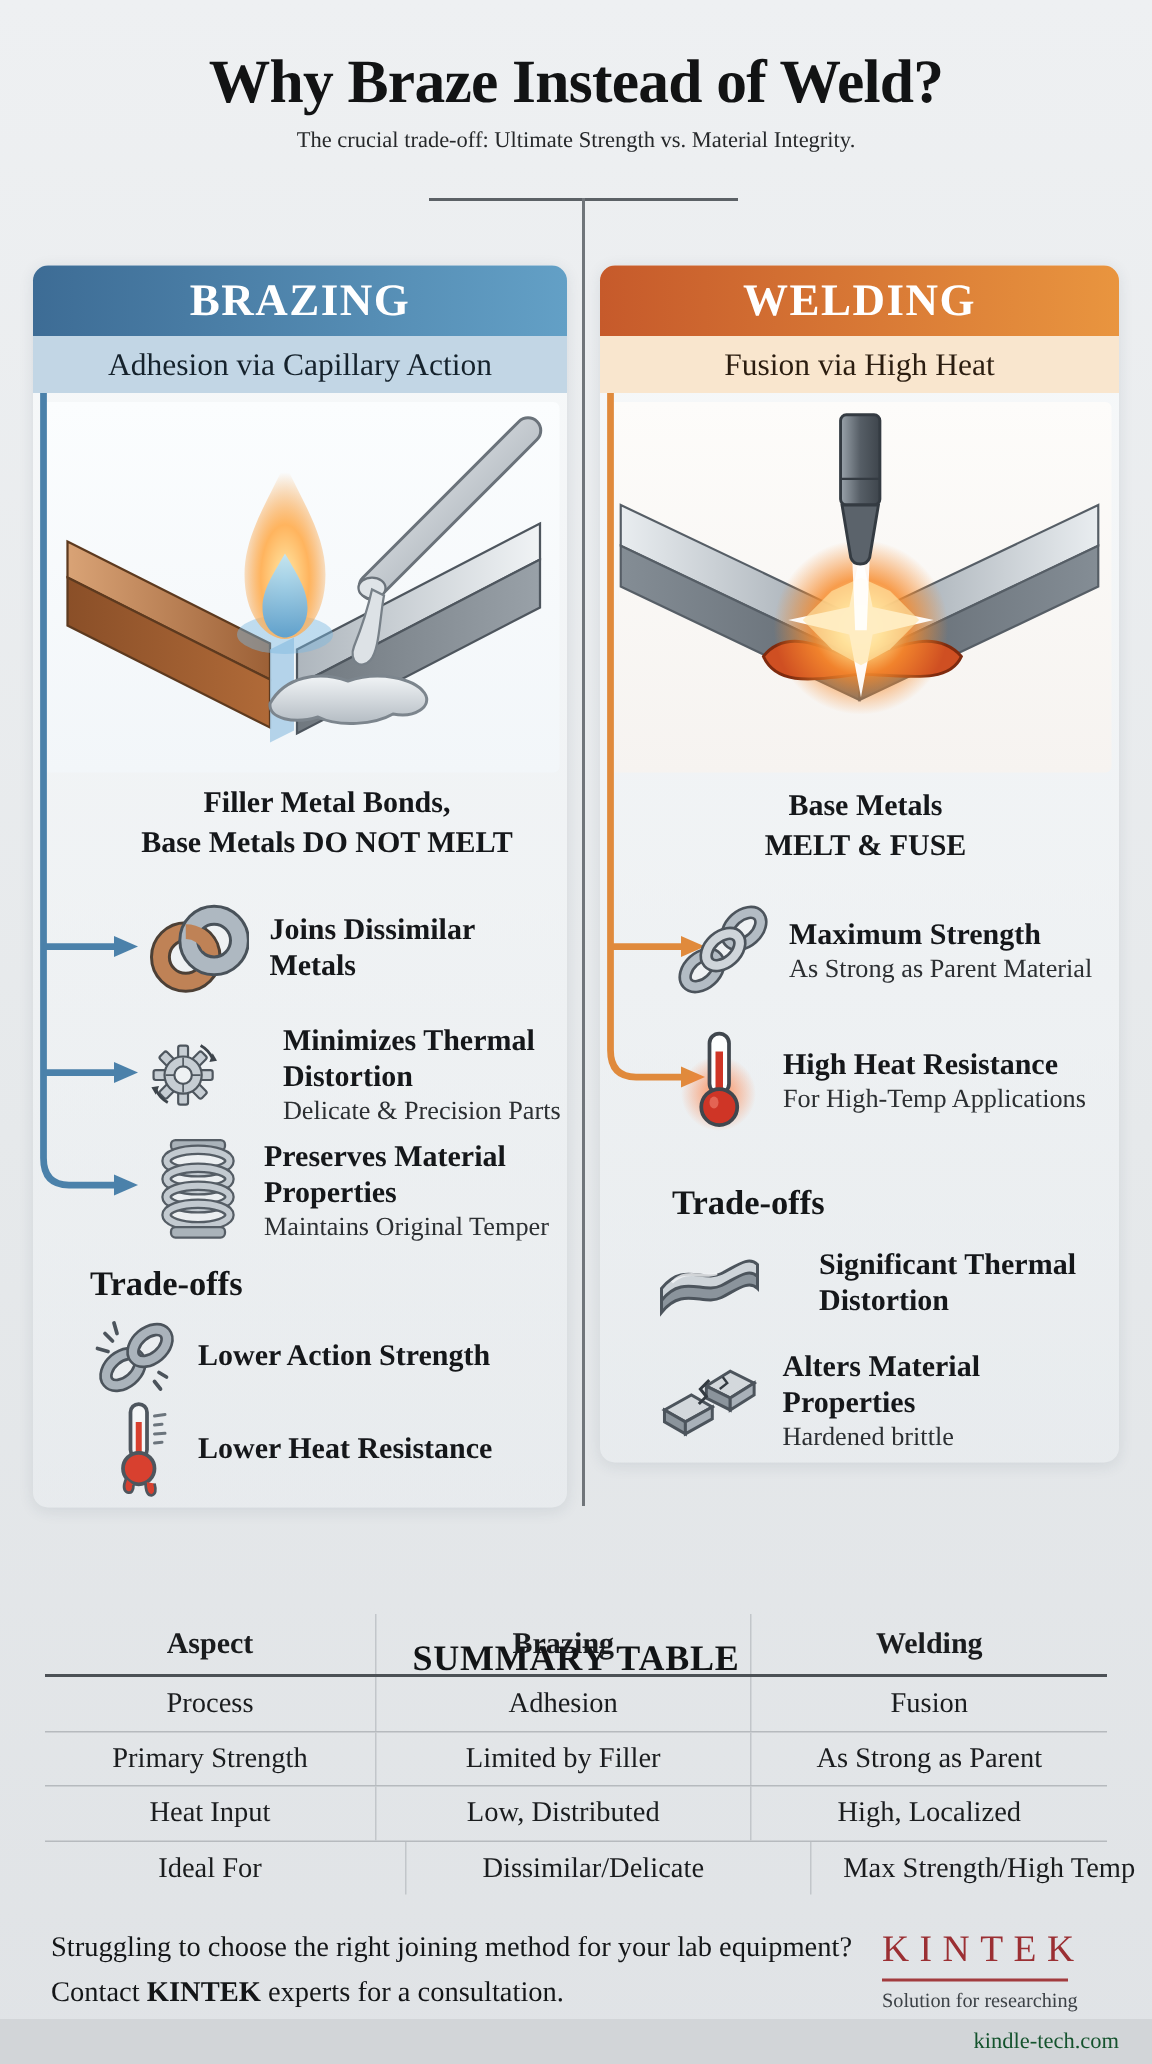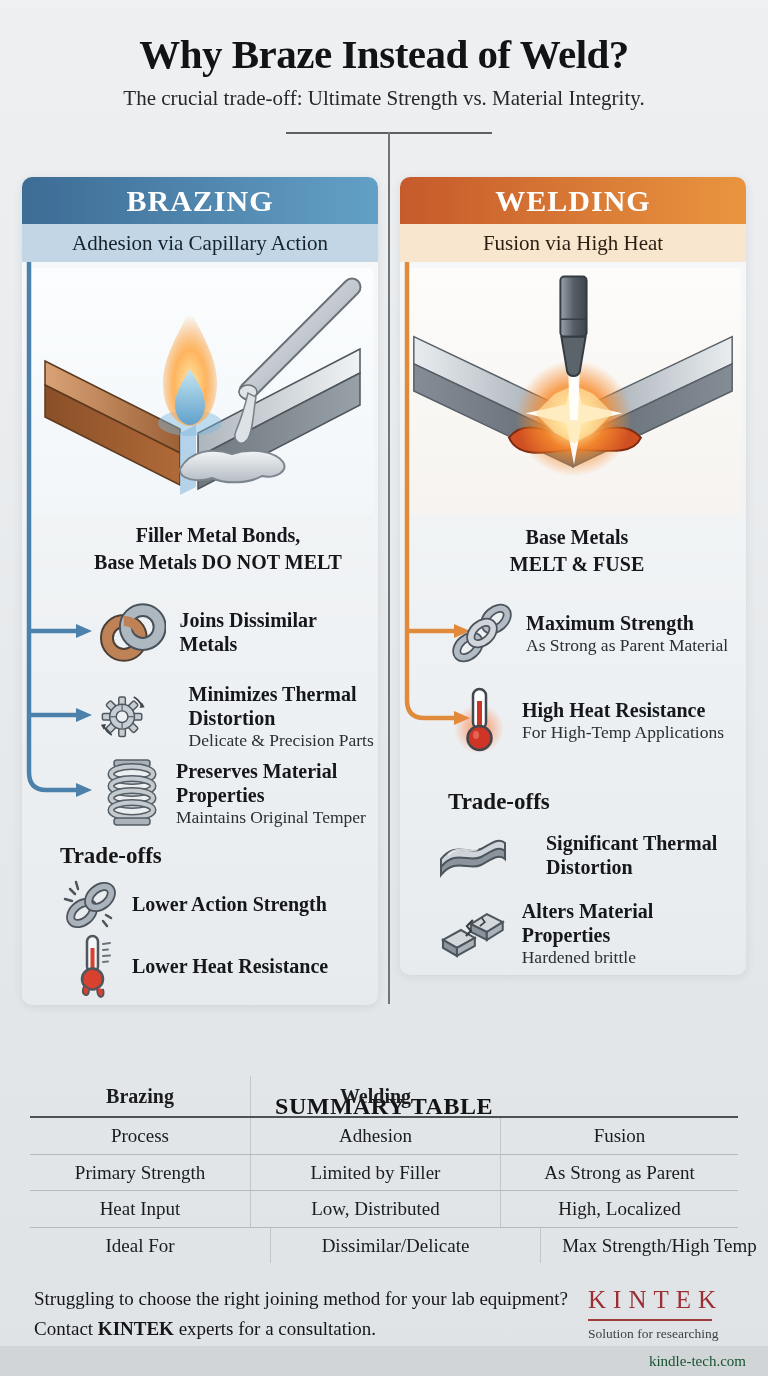--- a/index.html
+++ b/index.html
@@ -6,21 +6,21 @@
   html,body { background:#cfd3d6; }
   .page {
     position:relative; width:768px; height:1376px; overflow:hidden;
     background:linear-gradient(180deg,#eef0f2 0%,#e6e9eb 55%,#e0e3e6 100%);
     font-family:Liberation Serif, serif; color:#17191b;
   }
   
   .title { position:absolute; top:30px; left:0; width:100%; text-align:center;
     font-size:41px; font-weight:bold; letter-spacing:-0.5px; color:#121314; }
   .subtitle { position:absolute; top:86px; left:0; width:100%; text-align:center;
-    font-size:21px; color:#26282a; }
+    font-size:15px; color:#26282a; }
   .divider-h { position:absolute; top:132px; left:286px; width:206px; height:2px; background:#5c6166; }
   .divider-v { position:absolute; top:132px; left:388px; width:2px; height:872px; background:#70757a; }
   
   .panel { position:absolute; border-radius:10px;
     background:linear-gradient(180deg,rgba(250,252,253,.75),rgba(236,240,243,.45));
     box-shadow:0 2px 10px rgba(40,60,80,.10); }
   .panel.brazing { left:22px; top:177px; width:356px; height:828px; }
   .panel.welding { left:400px; top:177px; width:346px; height:798px; }
   .col-header { position:absolute; top:0; left:0; right:0; height:47px; border-radius:10px 10px 0 0;
     color:#fff; font-size:30px; font-weight:bold; letter-spacing:1px; text-align:center; line-height:47px; }
@@ -374,20 +374,21 @@
       <div class="txt">
         <div class="t1">Alters Material Properties</div>
         <div class="t2">Hardened brittle</div>
       </div>
     </div>
   </div>
 
   <div class="summary-h">SUMMARY TABLE</div>
   <div class="tbl">
     <div class="r head">
+      <div class="c">Aspect</div>
       <div class="c">Brazing</div>
       <div class="c">Welding</div>
     </div>
     <div class="r data">
       <div class="c">Process</div>
       <div class="c">Adhesion</div>
       <div class="c">Fusion</div>
     </div>
     <div class="r data">
       <div class="c">Primary Strength</div>

